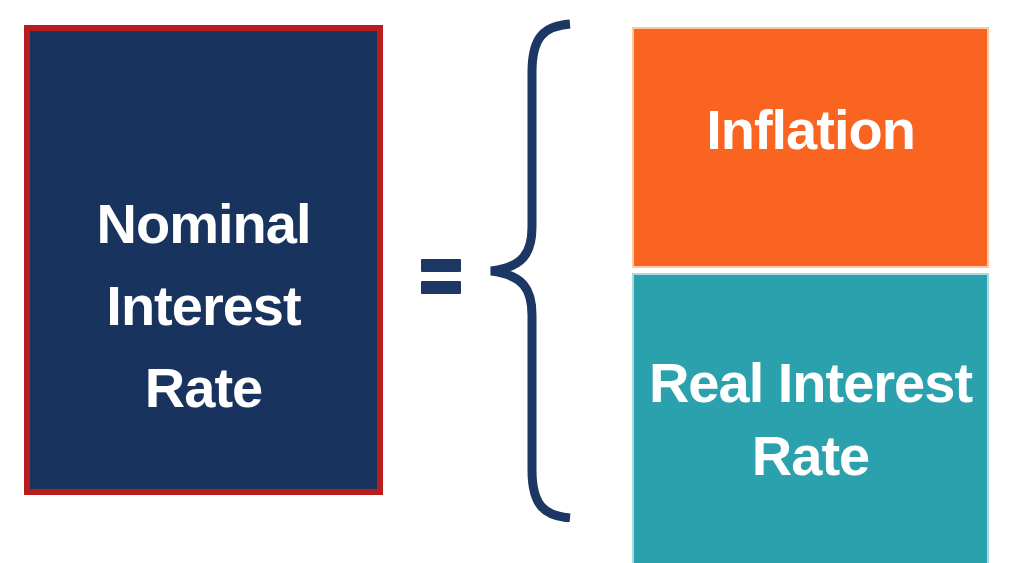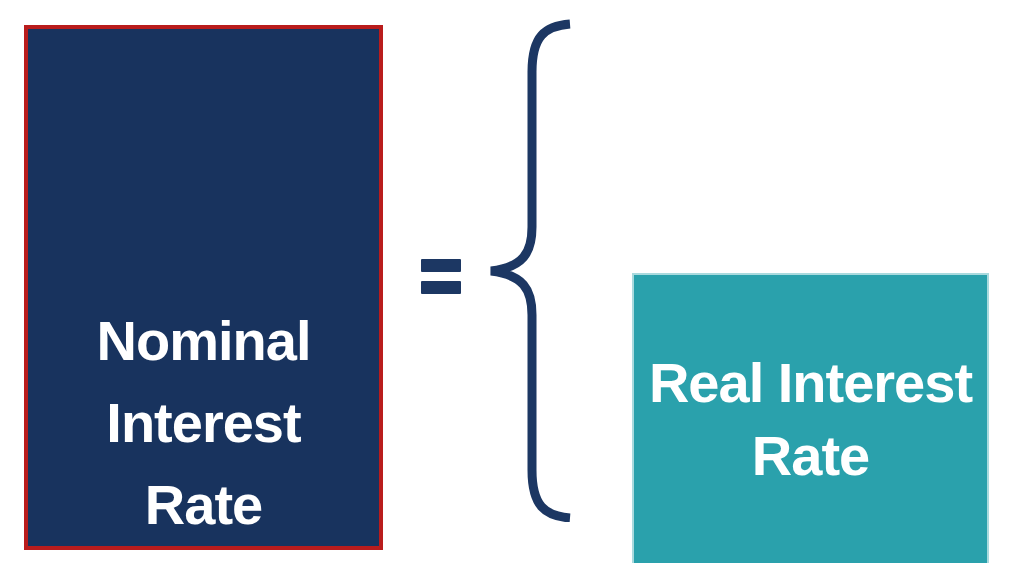--- a/index.html
+++ b/index.html
@@ -30,24 +30,24 @@
     letter-spacing: -1px;
     white-space: pre-line;
     text-align: center;
   }
 
   
   .box.nominal {
     left: 24px;
     top: 25px;
     width: 359px;
-    height: 525px;
+    height: 470px;
     background: #18335e;
-    border: 4px solid #b91c1c;
-    align-items: flex-end;
+    border: 6px solid #b91c1c;
+    align-items: center;
   }
   .box.nominal .label {
     line-height: 82px;
     margin-top: 92px;
   }
 
   
   .equals {
     position: absolute;
     left: 421px;
@@ -120,19 +120,22 @@
   <svg class="brace" viewBox="0 0 92 503" aria-hidden="true">
     <path d="M 87 5
              C 62 7, 49 17, 49 53
              L 49 208
              C 49 234, 40 248, 8 252
              C 40 256, 49 270, 49 296
              L 49 451
              C 49 487, 62 497, 87 499" fill="none" stroke="#1c3763" stroke-width="9" stroke-linecap="butt"></path>
   </svg>
 
+  <div class="box inflation">
+    <span class="label">Inflation</span>
+  </div>
 
   <div class="box realrate">
     <span class="label">Real Interest
 Rate</span>
   </div>
 
 </div>
 
 </body></html>

